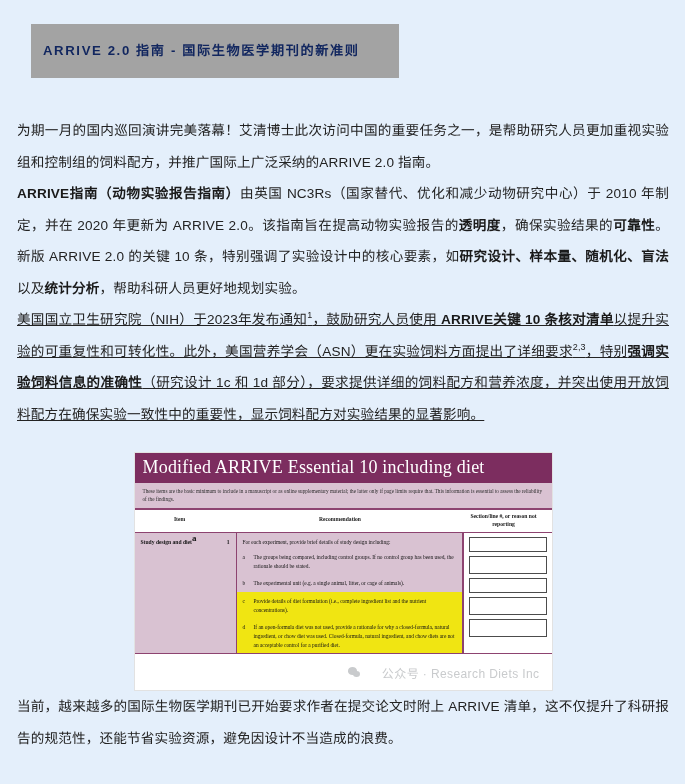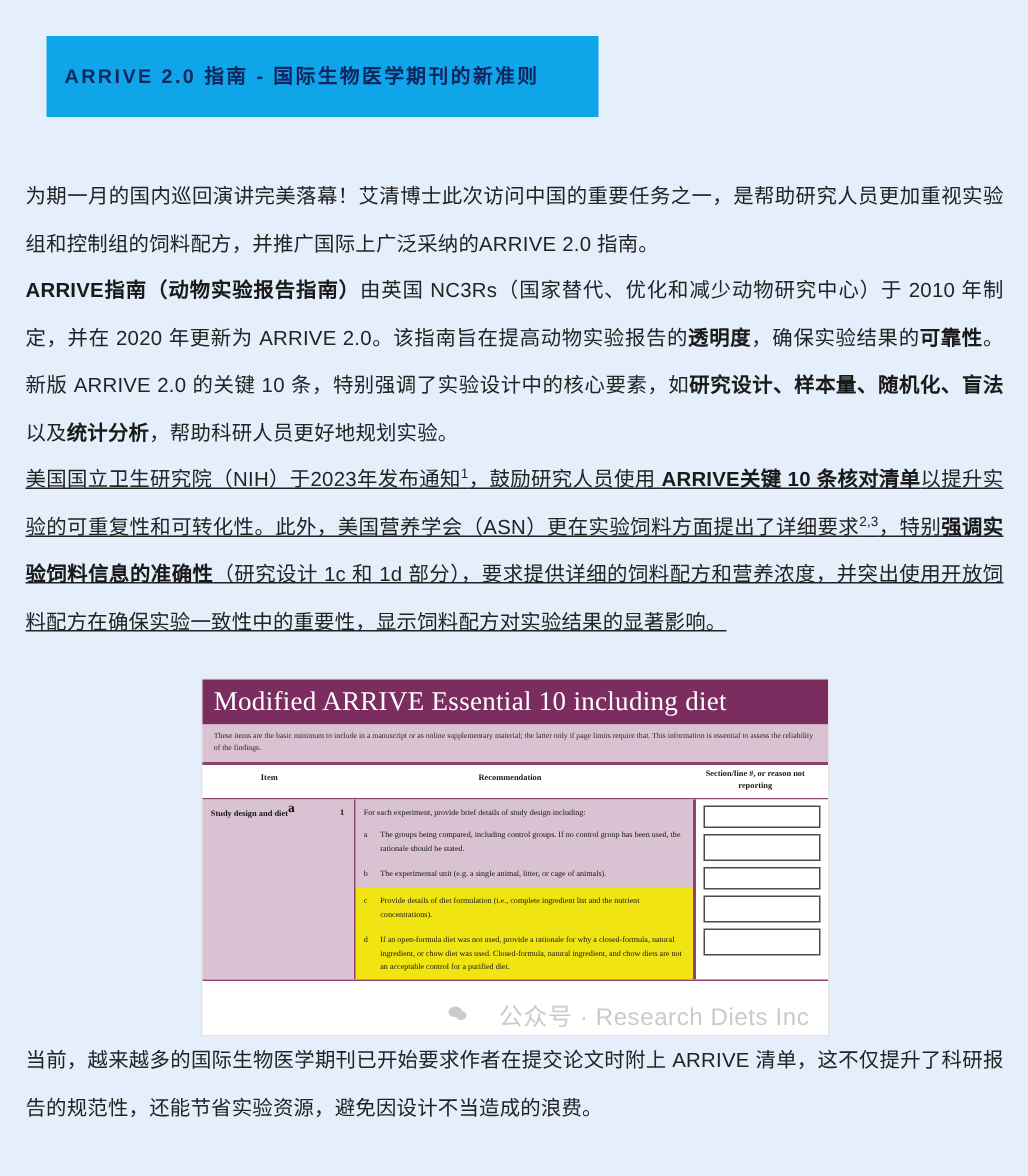--- a/index.html
+++ b/index.html
@@ -22,21 +22,21 @@
     background: #e4effb;
     box-sizing: border-box;
     position: relative;
   }
 
   
   .banner {
     margin: 24px 0 0 31px;
     width: 368px;
     height: 54px;
-    background: #0ea5e9;
+    background: #a3a3a3;
     display: flex;
     align-items: center;
     box-sizing: border-box;
     padding-left: 12px;
   }
   .banner-title {
     font-size: 13.2px;
     font-weight: bold;
     color: #11265f;
     letter-spacing: 1.6px;
@@ -175,21 +175,21 @@
     border-top: 1px solid #8d4370;
   }
   .watermark {
     position: absolute;
     right: 12px;
     top: 10px;
     display: flex;
     align-items: center;
     gap: 21px;
     font-family: "Liberation Sans", "DejaVu Sans", sans-serif;
-    font-size: 16px;
+    font-size: 12px;
     color: #c9cbcd;
     letter-spacing: 0.4px;
     white-space: nowrap;
     justify-content: flex-end;
   }
   .wechat-icon {
     width: 13px;
     height: 11px;
     display: inline-block;
     position: relative;

